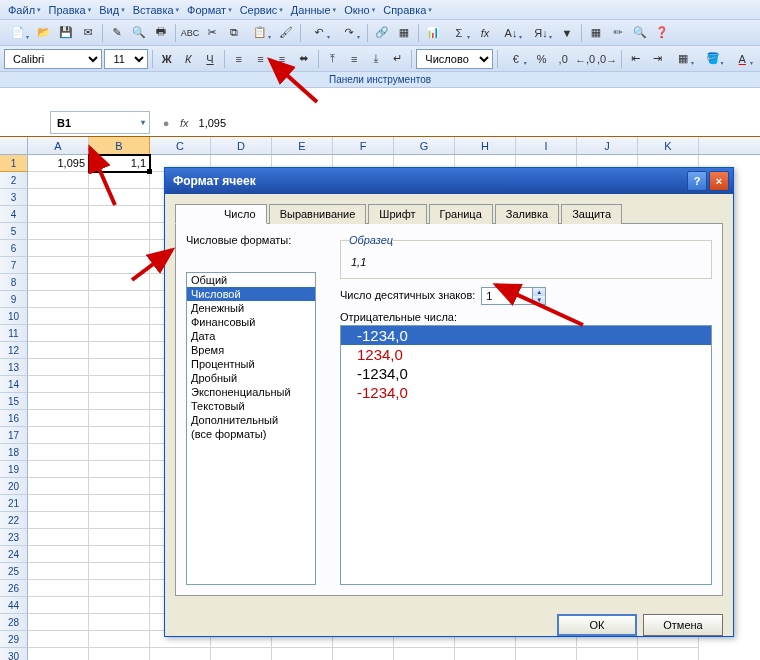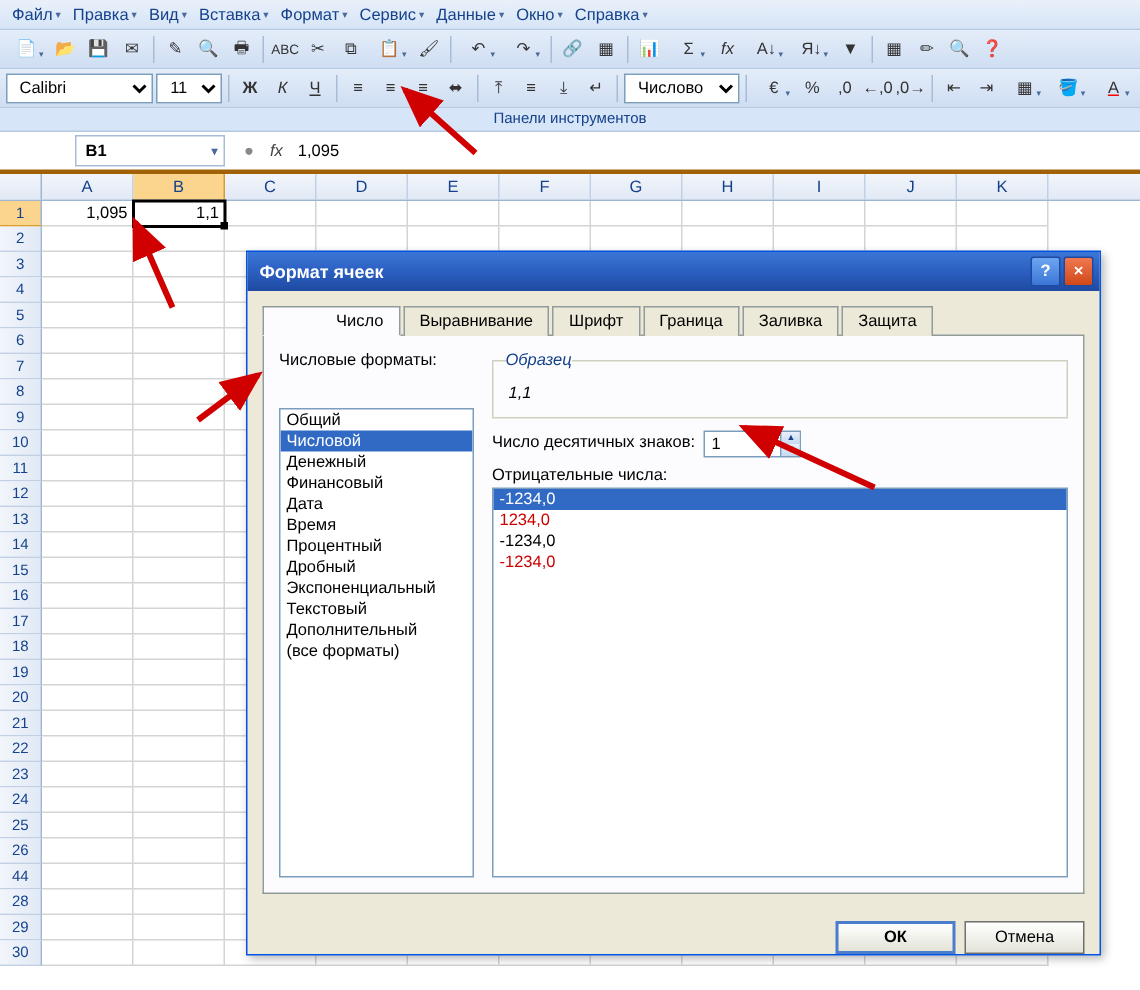--- a/index.html
+++ b/index.html
@@ -15,21 +15,21 @@
   .tbtn { width: 20px; height: 20px; display: inline-flex; align-items: center; justify-content: center; border: 1px solid transparent; background: transparent; cursor: pointer; font-size: 11px; color: #333; }
   .tbtn.with-arrow { width: 28px; position: relative; }
   .tbtn.with-arrow::after { content: '▾'; font-size: 6px; position: absolute; right: 2px; bottom: 2px; color: #4a6a9c; }
   .sep { width: 1px; height: 18px; background: #a8bcd8; margin: 0 2px; }
   .font-select { height: 20px; border: 1px solid #7b9ebd; font-size: 11px; padding: 1px 4px; background: #fff; }
   .fselect { height: 20px; border: 1px solid #7b9ebd; font-size: 11px; background: #fff; padding: 1px 4px; }
   
   .panel-label { text-align: center; color: #15428b; font-size: 10px; padding: 2px; background: #d6e5f7; border-bottom: 1px solid #b5c9e2; }
   
   
-  .formula-bar { height: 28px; display: flex; align-items: stretch; border-bottom: 3px solid #a16207; }
+  .formula-bar { height: 28px; display: flex; align-items: stretch; border-bottom: 1px solid #a16207; margin-top: 21px; }
   .name-box { width: 100px; border: 1px solid #a8bcd8; display: flex; align-items: center; padding: 0 6px; font-weight: bold; margin: 2px 2px 2px 50px; position: relative; }
   .name-box::after { content: '▾'; font-size: 8px; position: absolute; right: 4px; color: #4a6a9c; }
   .fx-btn-area { display: flex; align-items: center; padding: 0 4px; gap: 4px; }
   .fx-label { font-style: italic; font-size: 11px; color: #444; }
   .formula-input { flex: 1; border: none; padding: 0 6px; font-size: 11px; display: flex; align-items: center; }
   
   
   .grid { position: relative; }
   .col-headers { display: flex; height: 18px; background: linear-gradient(#f2f6fb, #e1e9f5); border-bottom: 1px solid #9eb6d4; }
   .corner { width: 28px; border-right: 1px solid #9eb6d4; background: linear-gradient(#f2f6fb, #e1e9f5); }
@@ -48,44 +48,44 @@
   .titlebar-btns { margin-left: auto; display: flex; gap: 2px; }
   .tbar-btn { width: 20px; height: 20px; display: flex; align-items: center; justify-content: center; font-size: 11px; font-weight: bold; color: #fff; border: 1px solid #1e4aa1; border-radius: 2px; cursor: pointer; }
   .tbar-help { background: linear-gradient(#6ca6f0, #3b76d6); }
   .tbar-close { background: linear-gradient(#f07850, #d04818); }
   
   .dialog-body { padding: 10px; }
   .tabs { display: flex; border-bottom: 1px solid #919b9c; }
   .tab { padding: 3px 10px; border: 1px solid #919b9c; border-bottom: none; background: #ece9d8; margin-right: 2px; margin-bottom: -1px; cursor: pointer; font-size: 11px; }
   .tab.active { background: #fcfcfe; border-bottom: 1px solid #fcfcfe; padding-left: 48px; }
   .tab-pane { background: #fcfcfe; border: 1px solid #919b9c; border-top: none; padding: 10px; height: 372px; display: flex; flex-direction: column; }
-  .two-col { display: flex; gap: 12px; flex: 1; min-height: 0; }
+  .two-col { display: flex; gap: 24px; flex: 1; min-height: 0; }
   .left-col { width: 130px; display: flex; flex-direction: column; }
   .right-col { flex: 1; display: flex; flex-direction: column; }
   .lbl { font-size: 11px; margin-bottom: 2px; }
   .listbox { border: 1px solid #7b9ebd; background: #fff; flex: 1; overflow: hidden; margin-top: 24px; }
   .listbox-item { padding: 1px 4px; font-size: 11px; cursor: pointer; }
   .listbox-item.sel { background: #316ac5; color: #fff; }
   .fieldset { border: 1px solid #d0d0bf; padding: 8px; margin-bottom: 8px; font-style: italic; }
   .fieldset-legend { font-size: 11px; color: #15428b; }
   .sample-val { font-size: 11px; padding: 2px; }
   .field-row { display: flex; align-items: center; gap: 6px; margin-bottom: 6px; }
   .spinbox { display: flex; border: 1px solid #7b9ebd; background: #fff; height: 18px; }
   .spinbox input { border: none; width: 50px; padding: 0 4px; font-size: 11px; }
   .spin-btns { display: flex; flex-direction: column; width: 13px; }
   .spin-btn { height: 9px; font-size: 6px; background: linear-gradient(#e8f0fb,#c6d8f0); border-left: 1px solid #7b9ebd; display: flex; align-items: center; justify-content: center; cursor: pointer; color: #15428b; }
   .checkbox-row { display: flex; align-items: center; gap: 4px; margin-bottom: 6px; }
   .neg-list { border: 1px solid #7b9ebd; background: #fff; flex: 1; }
-  .neg-item { padding: 1px 4px; font-size: 11px; }
+  .neg-item { padding: 1px 16px; font-size: 15px; }
   .neg-item.sel { background: #316ac5; color: #fff; }
   .neg-item.red { color: #c00; }
   .desc { font-size: 11px; margin-top: 10px; color: #000; }
   .dlg-btns { display: flex; justify-content: flex-end; gap: 6px; padding: 8px 10px 10px; }
   .dlg-btn { width: 80px; height: 22px; border: 1px solid #707070; background: linear-gradient(#fff,#e3e3d8); cursor: pointer; font-size: 11px; }
-  .dlg-btn.default { border: 2px solid #4a7ecc; font-weight: bold; }
+  .dlg-btn.default { border: 2px solid #4a7ecc; }
   
   
   .arrow { position: absolute; pointer-events: none; }
   .arrow svg { overflow: visible; }
 </style>
 </head>
 <body>
 
 <div class="menubar" id="menubar">
     <div class="menu-item">Файл</div>

